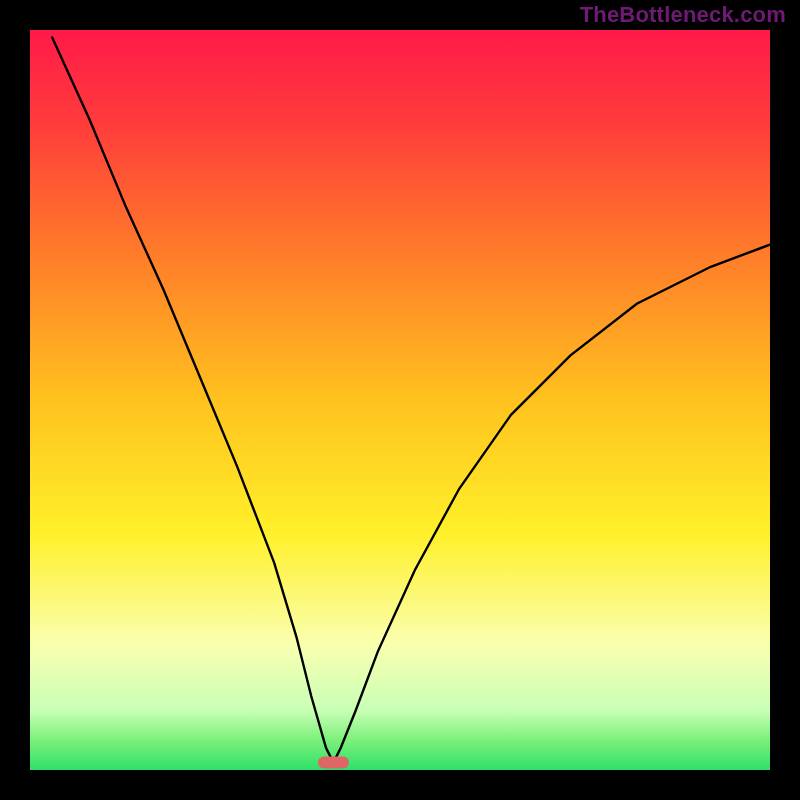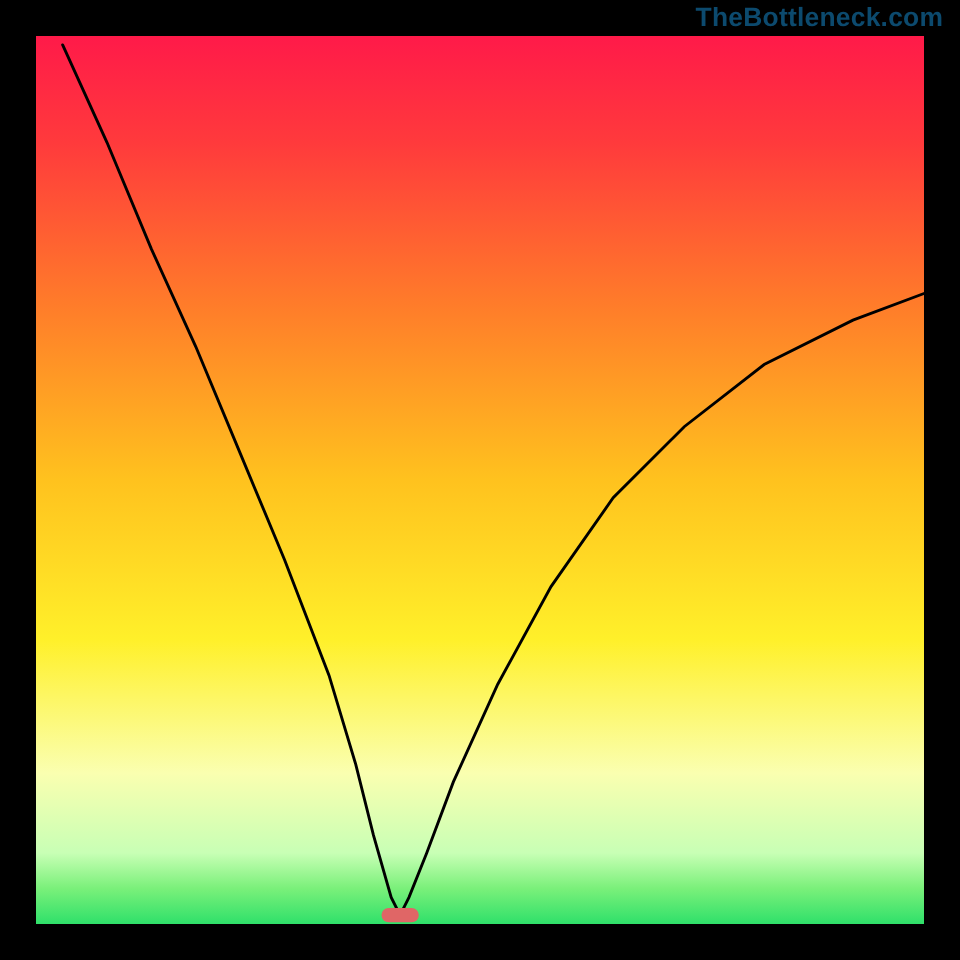--- a/index.html
+++ b/index.html
@@ -15,21 +15,21 @@
     position: relative;
     width: 800px;
     height: 800px;
   }
   .watermark {
     position: absolute;
     top: 2px;
     right: 14px;
     font-size: 22px;
     font-weight: 600;
-    color: #0c4a6e;
+    color: #701a75;
     letter-spacing: 0.2px;
     z-index: 10;
     text-align: right;
   }
   svg.chart {
     position: absolute;
     left: 0;
     top: 0;
   }
 </style>

